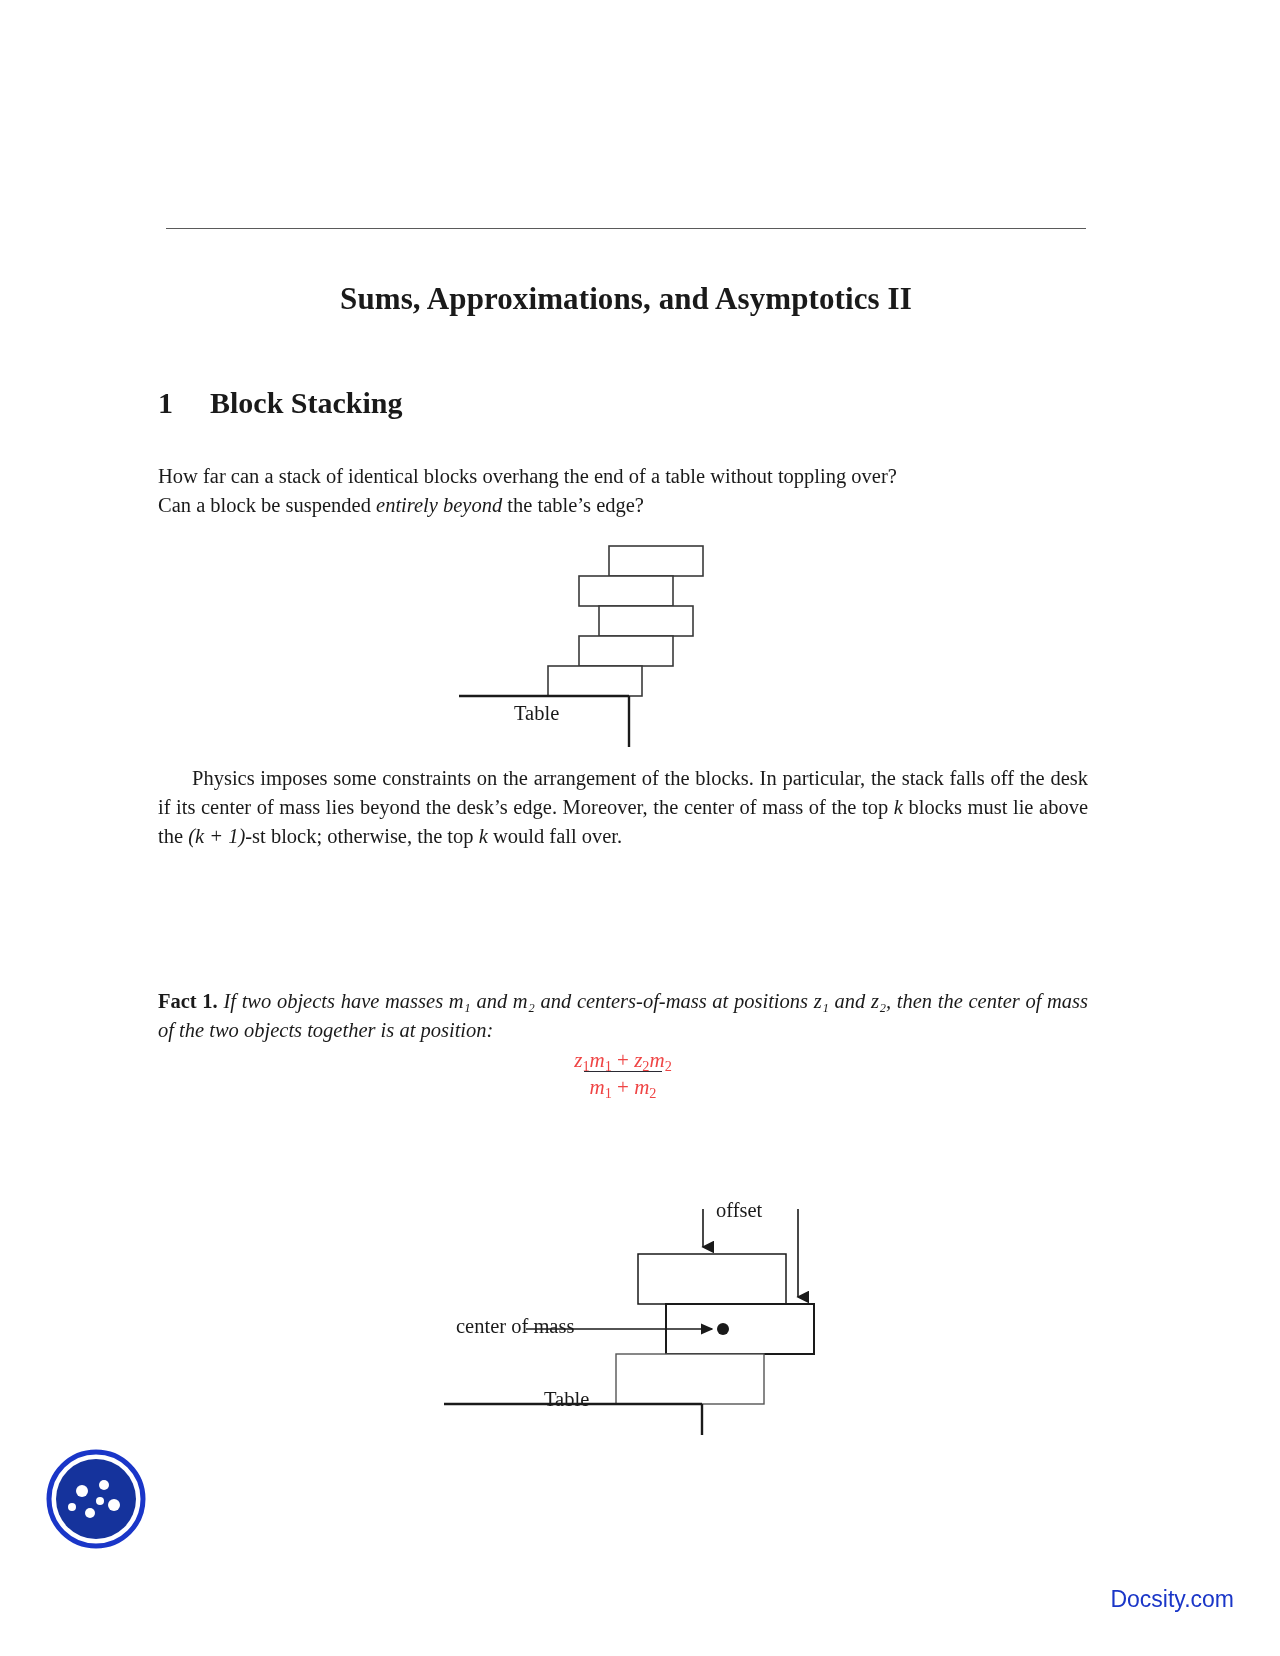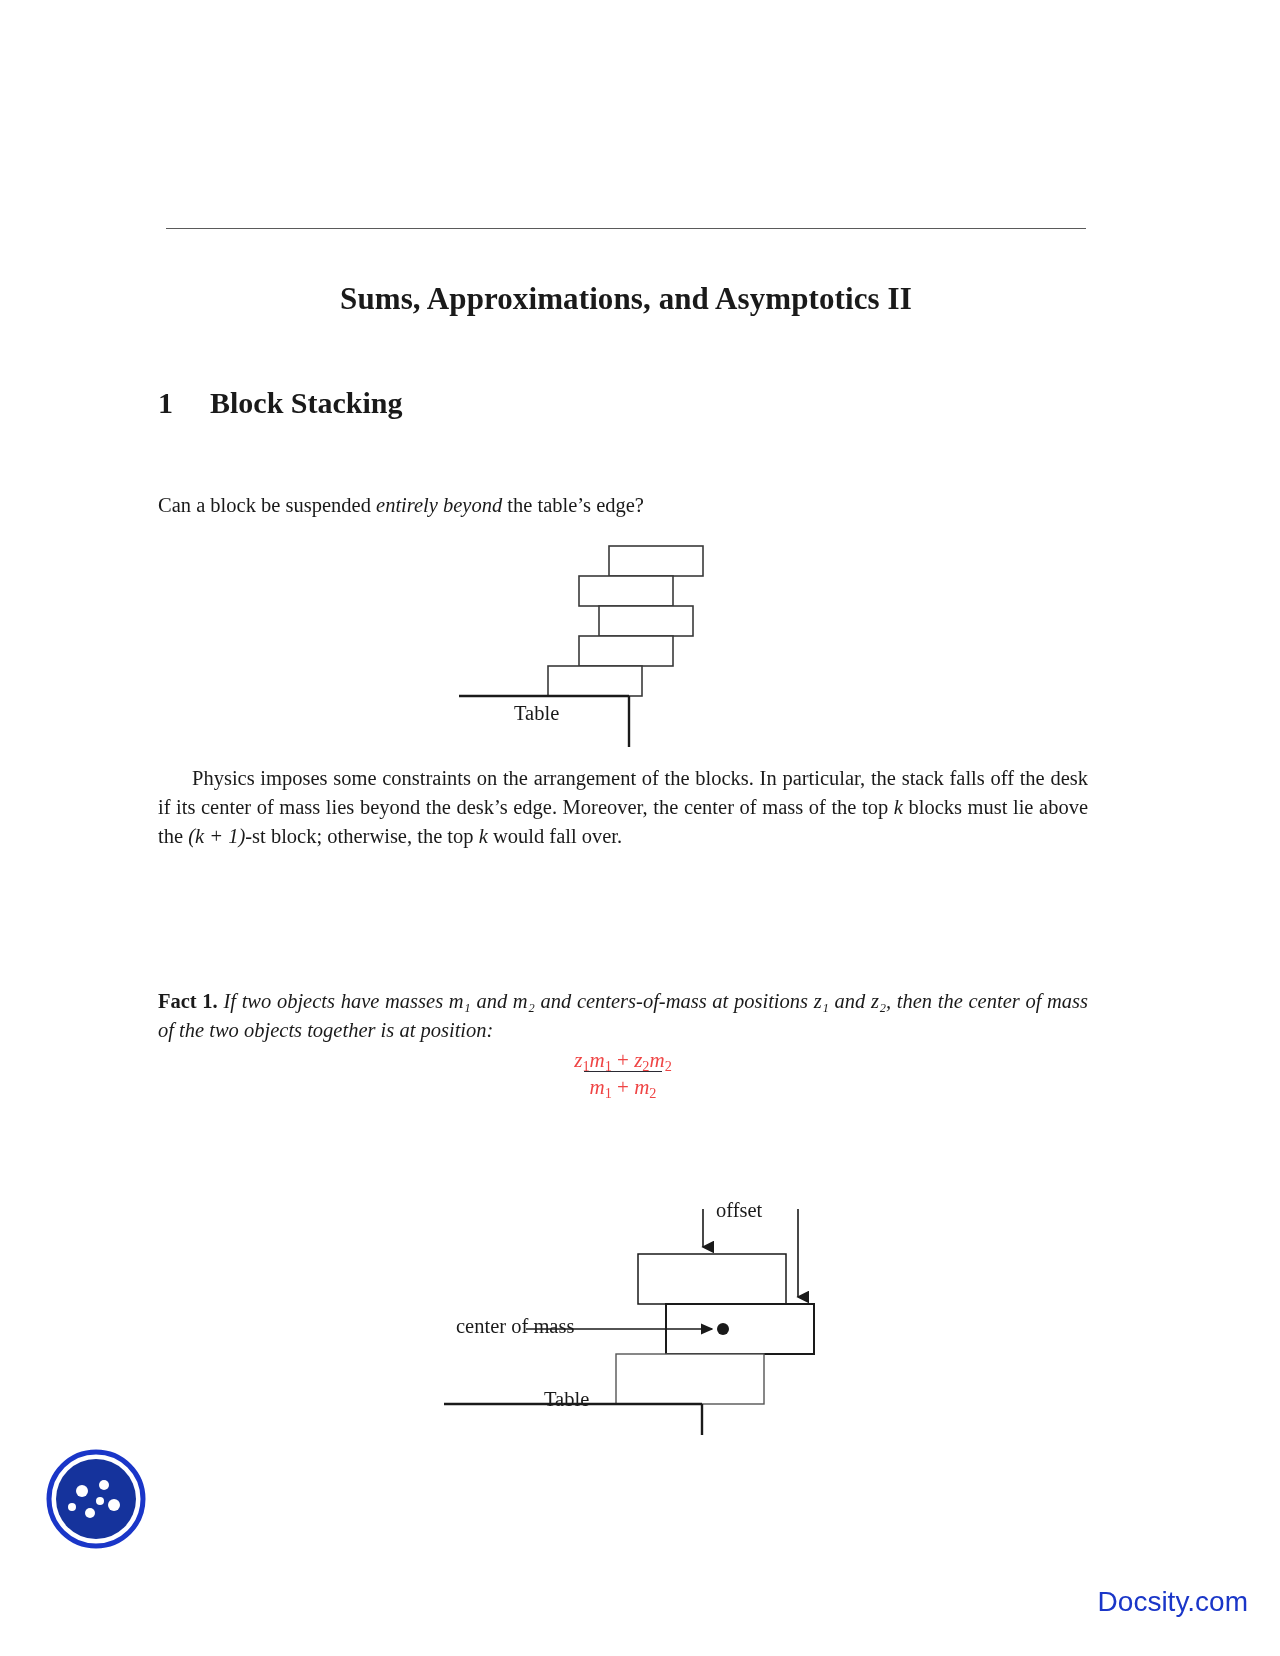--- a/index.html
+++ b/index.html
@@ -62,40 +62,40 @@
     font-family:"Liberation Serif","DejaVu Serif",serif;
     color:#ef4444;
   }
   .frac .num { padding:0 6px 2px 6px; }
   .frac .den { padding:3px 6px 0 6px; border-top:1.5px solid #2a2a33; }
   .frac i { font-style:italic; }
 
   
   .logo { position:absolute; left:28px; top:1447px; width:104px; height:104px; }
   .brand {
-    position:absolute; right:48px; top:1586px;
-    font-size:28px; color:#1a36c8;
+    position:absolute; right:62px; top:1586px;
+    font-size:23px; color:#1a36c8;
     font-family:"Liberation Sans","DejaVu Sans",sans-serif;
   }
 </style>
 </head>
 <body>
 
 <div class="page">
 
   <div class="rule"></div>
 
   <div class="doc-title">Sums, Approximations, and Asymptotics II</div>
 
   <div class="section-head">
     <span class="num">1</span><span>Block Stacking</span>
   </div>
 
   <div class="para nojust" style="top:462px;">
-    <br>
+    <span>How far can a stack of identical blocks overhang the end of a table without toppling over?</span><br>
     <span>Can a block be suspended </span><em class="it">entirely beyond</em><span> the table’s edge?</span>
   </div>
 
   <div class="fig1">
     <svg width="320" height="225" viewBox="0 0 320 225">
 
       <rect x="163" y="11" width="94" height="30" fill="#ffffff" stroke="#3a3a3a" stroke-width="1.6"></rect>
       <rect x="133" y="41" width="94" height="30" fill="#ffffff" stroke="#3a3a3a" stroke-width="1.6"></rect>
       <rect x="153" y="71" width="94" height="30" fill="#ffffff" stroke="#3a3a3a" stroke-width="1.6"></rect>
       <rect x="133" y="101" width="94" height="30" fill="#ffffff" stroke="#3a3a3a" stroke-width="1.6"></rect>

